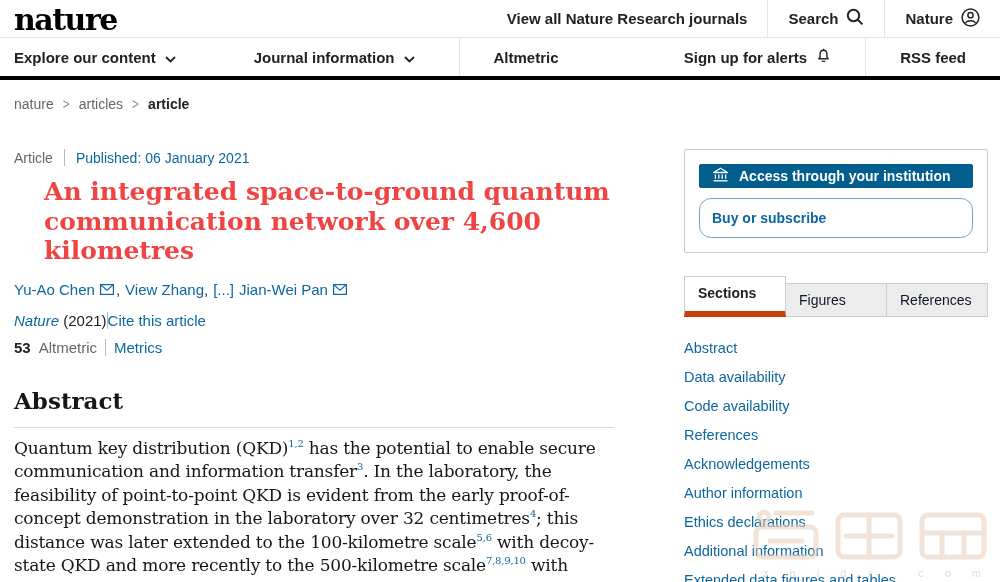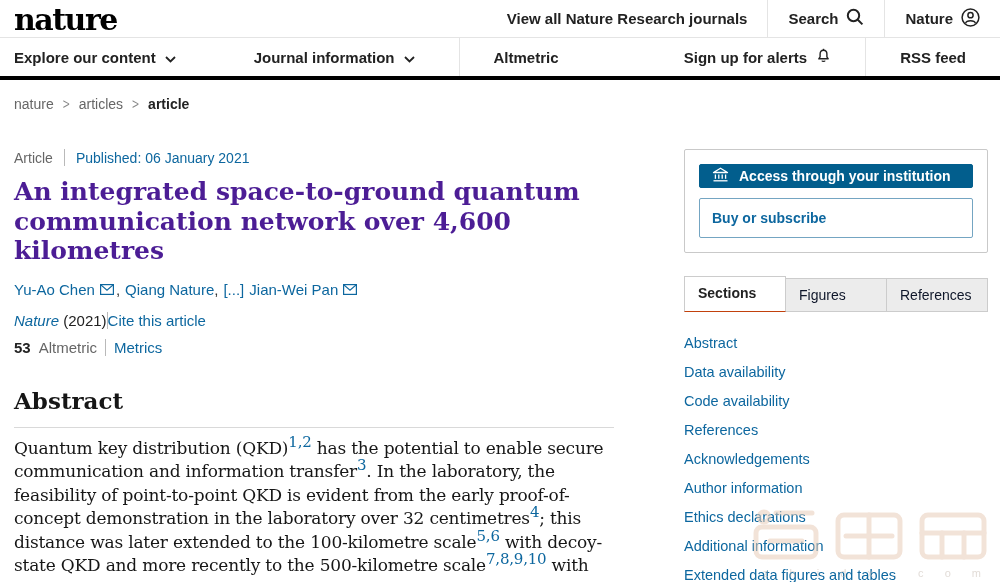--- a/index.html
+++ b/index.html
@@ -40,57 +40,57 @@
   
   .cols { display:flex; gap:70px; margin:37px 12px 0 14px; }
   .main { width:600px; flex:0 0 600px; }
   .side { width:304px; flex:0 0 304px; }
 
   
   .meta { display:flex; align-items:center; gap:11px; font-size:14px; color:#666; }
   .pipe { width:1px; height:17px; background:#b9b9b9; }
   .meta a { color:#0d679f; }
   h1.title { font-family:"DejaVu Serif", serif; font-size:25px; line-height:1.18;
-             font-weight:700; color:#4c1d95; margin-top:11px; max-width:600px; }
+             font-weight:700; color:#ef4444; margin-top:11px; max-width:600px;margin-left:30px; }
   .authors { margin-top:15px; font-size:15px; color:#333; display:flex;
              align-items:center; flex-wrap:wrap; }
   .authors a { color:#0d679f; }
   .authors .sep { margin-right:5px; color:#333; }
   .mail { margin:0 2px 0 5px; }
   .etal { margin-right:5px; }
   .cite-row { margin-top:14px; display:flex; align-items:center; gap:0; font-size:15px; }
   .journal-it { font-style:italic; color:#0d679f; }
   .metric-row { margin-top:10px; display:flex; align-items:center; gap:8px; font-size:15px; }
   .metric-count { font-weight:700; color:#222; }
   .metric-label { color:#666; }
 
   .abstract-h { font-family:"DejaVu Serif", serif; font-size:23px; font-weight:700;
                 color:#161616; margin-top:31px; }
   .abstract-rule { border:none; border-top:1px solid #d9d9d9; margin-top:13px; }
   .abstract-p { font-family:"DejaVu Serif", serif; font-size:17px; line-height:23.5px;
                 color:#161616; margin-top:9px; letter-spacing:-0.2px; }
-  sup.ref-sup { color:#0d679f; font-size:15px; line-height:0; cursor:pointer;margin-top:31px; }
+  sup.ref-sup { color:#0d679f; font-size:10px; line-height:0; cursor:pointer;margin-top:31px; }
 
   
   .access-card { border:1px solid #c9c9c9; border-radius:2px; padding:14px; background:#fff; }
   .btn-inst { display:flex; align-items:center; gap:10px; background:#025e8d; color:#fff;
               font-weight:700; font-size:14px; padding:0 12px; height:24px;
               border-radius:2px; border:1px solid #025e8d; width:100%; text-align:left;
               font-family:"Liberation Sans",sans-serif; cursor:pointer; }
   .btn-buy { display:flex; align-items:center; margin-top:10px; background:#fff; color:#0d679f;
              font-weight:700; font-size:14px; padding:0 12px; height:40px; width:100%;
-             border:1px solid #74a5c2; border-radius:2px; text-align:left;
+             border:1px solid #74a5c2; border-radius:12px; text-align:left;
              font-family:"Liberation Sans",sans-serif; cursor:pointer; }
 
   .tabs { display:flex; margin-top:23px; align-items:flex-end; }
   .tab { flex:1; font-size:14px; color:#0f172a; background:#ececec;
          border:1px solid #cccccc; border-left:none; padding:8px 0 8px 13px; cursor:pointer; }
   .tab:first-child { border-left:1px solid #cccccc; }
   .tab.active { background:#fff; color:#222; font-weight:700;
-                border-bottom:1px solid #c2410c; padding-bottom:10px; }
+                border-bottom:6px solid #c2410c; padding-bottom:10px; }
 
   .side-links { display:flex; flex-direction:column; margin-top:17px; }
   .side-link { color:#0d679f; font-size:14.5px; padding:6px 0; margin-bottom:1px; }
 
   
   .wm { position:absolute; right:10px; bottom:1px; width:265px; height:72px;
         pointer-events:none; opacity:0.55; z-index:5; text-align:right; }
   .wm-url { font-size:11px; color:#c9beb5; letter-spacing:9px; margin-top:2px;
             font-family:"Liberation Sans",sans-serif; }
 </style>
@@ -189,21 +189,21 @@
 
     <div class="authors">
       <a>Yu-Ao Chen</a>
       <span class="mail">
         <svg width="14" height="11" viewBox="0 0 14 11" fill="none" stroke="#0d679f" stroke-width="1.2">
           <rect x="0.6" y="0.6" width="12.8" height="9.8"></rect>
             <polyline points="0.6,0.6 7,6.2 13.4,0.6"></polyline>
         </svg>
       </span>
       <span class="sep">,</span>
-      <a>Qiang Nature</a>
+      <a>View Zhang</a>
       <span class="sep">,</span>
       <a class="etal">[...]</a>
       <a>Jian-Wei Pan</a>
       <span class="mail">
         <svg width="14" height="11" viewBox="0 0 14 11" fill="none" stroke="#0d679f" stroke-width="1.2">
           <rect x="0.6" y="0.6" width="12.8" height="9.8"></rect>
             <polyline points="0.6,0.6 7,6.2 13.4,0.6"></polyline>
         </svg>
       </span>
     </div>

